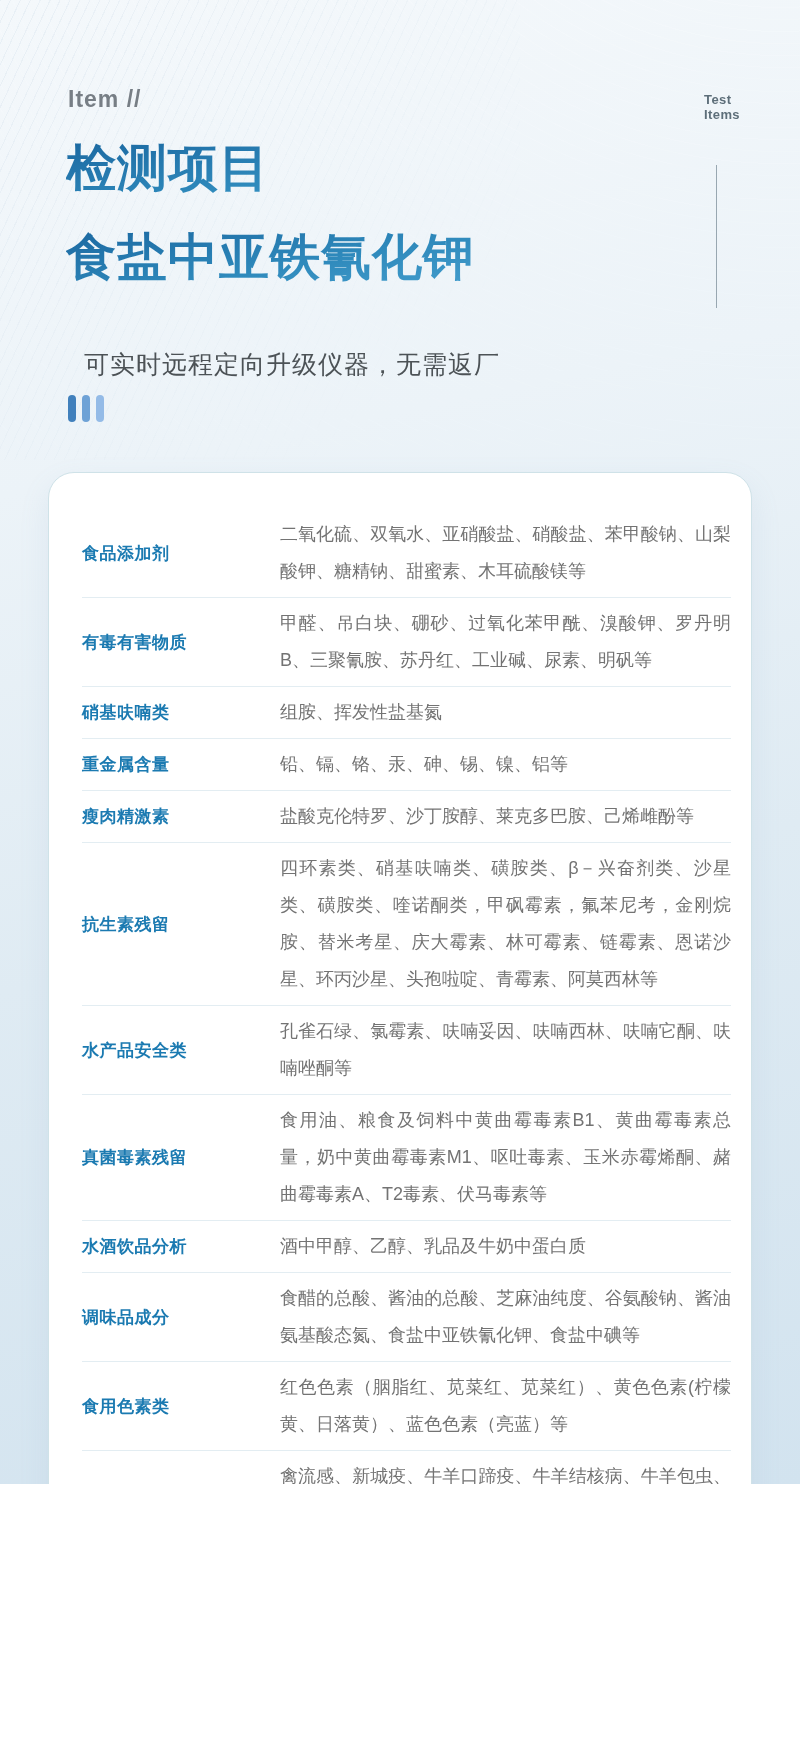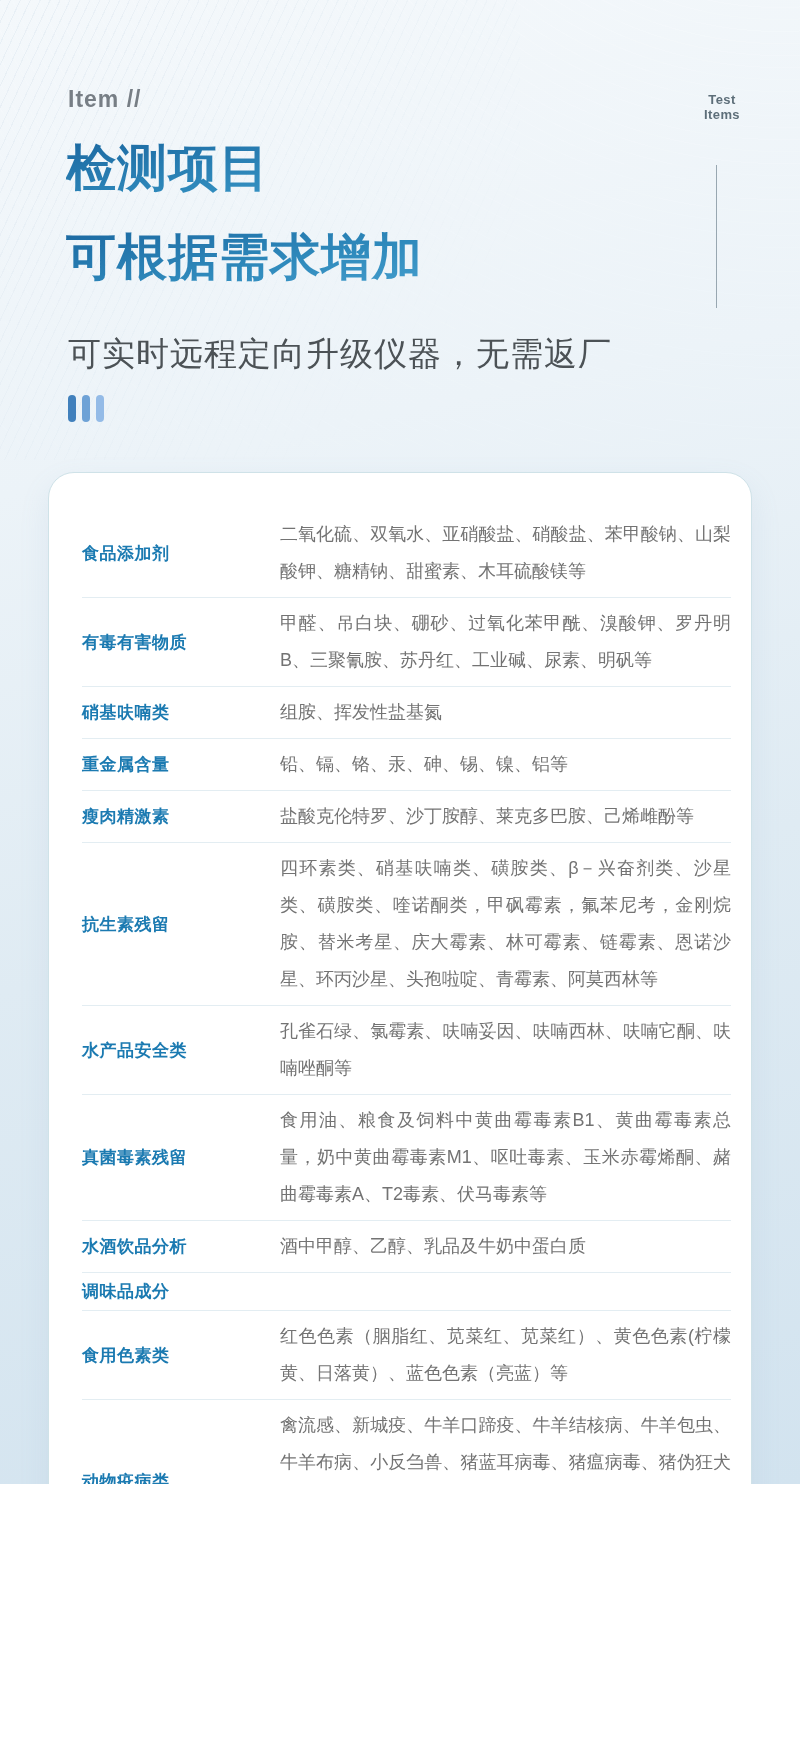--- a/index.html
+++ b/index.html
@@ -34,40 +34,40 @@
     -webkit-mask-image:linear-gradient(135deg,#000 0%,transparent 80%);
             mask-image:linear-gradient(135deg,#000 0%,transparent 80%);
   }
 
   .eyebrow{
     position:absolute;left:68px;top:86px;
     font-size:23px;font-weight:bold;color:#777e85;letter-spacing:1px;
   }
   .corner{
     position:absolute;right:60px;top:92px;
-    text-align:center;font-size:13px;font-weight:bold;
+    text-align:left;font-size:13px;font-weight:bold;
     color:#5d6e79;line-height:15px;letter-spacing:.4px;
   }
   .vline{
     position:absolute;left:716px;top:165px;width:1px;height:143px;
     background:#98a7b1;
   }
   .title{
     position:absolute;left:66px;top:124px;margin:0;
     font-family:"Liberation Serif","DejaVu Serif",serif;
     font-weight:bold;font-size:50px;line-height:89px;letter-spacing:1px;
   }
   .title span{
     display:block;
     background:linear-gradient(170deg,var(--title-grad-a) 8%,var(--title-grad-b) 58%,var(--title-grad-c) 100%);
     -webkit-background-clip:text;background-clip:text;color:transparent;
   }
   .subtitle{
-    position:absolute;left:68px;top:332px;margin:0;
-    font-size:33px;color:#4c5256;letter-spacing:1px;
+    position:absolute;left:68px;top:332px;margin:16px;
+    font-size:25px;color:#4c5256;letter-spacing:1px;
   }
   .bars{position:absolute;left:68px;top:395px;display:flex;gap:6px;}
   .bar{width:8px;height:27px;border-radius:4px;}
 
   .card{
     position:absolute;left:48px;top:472px;
     width:704px;height:1186px;box-sizing:border-box;
     background:#ffffff;
     border:1px solid #cfe2e8;border-radius:26px;
     box-shadow:0 12px 30px rgba(120,160,190,0.12);
@@ -102,21 +102,21 @@
 
   <div class="corner">
     <div>Test</div>
     <div>Items</div>
   </div>
 
   <div class="vline"></div>
 
   <h1 class="title">
     <span>检测项目</span>
-    <span>可根据需求增加</span>
+    <span>食盐中亚铁氰化钾</span>
   </h1>
 
   <p class="subtitle">可实时远程定向升级仪器，无需返厂</p>
 
   <div class="bars">
       <span class="bar" style="background: rgb(65, 128, 188);"></span>
       <span class="bar" style="background: rgb(110, 162, 214);"></span>
       <span class="bar" style="background: rgb(148, 187, 231);"></span>
     </div>
 
@@ -162,20 +162,21 @@
     <div class="items">食用油、粮食及饲料中黄曲霉毒素B1、黄曲霉毒素总量，奶中黄曲霉毒素M1、呕吐毒素、玉米赤霉烯酮、赭曲霉毒素A、T2毒素、伏马毒素等</div>
   </div>
 
   <div class="row">
     <div class="cat">水酒饮品分析</div>
     <div class="items">酒中甲醇、乙醇、乳品及牛奶中蛋白质</div>
   </div>
 
   <div class="row">
     <div class="cat">调味品成分</div>
+    <div class="items">食醋的总酸、酱油的总酸、芝麻油纯度、谷氨酸钠、酱油氨基酸态氮、食盐中亚铁氰化钾、食盐中碘等</div>
   </div>
 
   <div class="row">
     <div class="cat">食用色素类</div>
     <div class="items">红色色素（胭脂红、苋菜红、苋菜红）、黄色色素(柠檬黄、日落黄）、蓝色色素（亮蓝）等</div>
   </div>
 
   <div class="row">
     <div class="cat">动物疫病类</div>
     <div class="items">禽流感、新城疫、牛羊口蹄疫、牛羊结核病、牛羊包虫、牛羊布病、小反刍兽、猪蓝耳病毒、猪瘟病毒、猪伪狂犬病毒、猪细小、猪圆环、犬细小病毒、犬瘟热病毒、狂犬病毒等</div>

